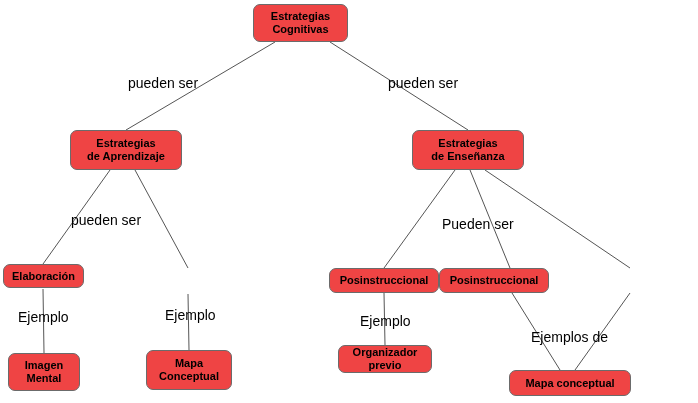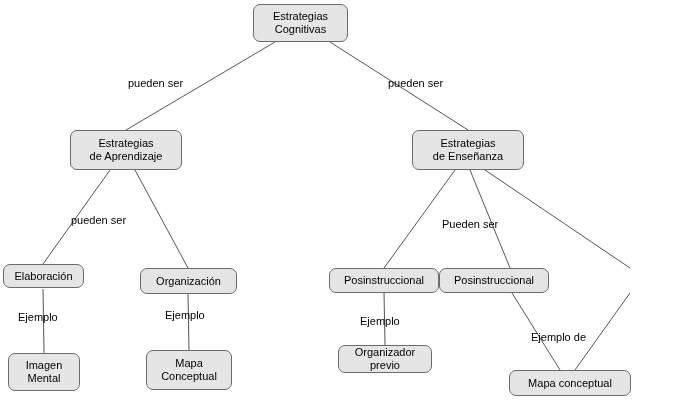--- a/index.html
+++ b/index.html
@@ -18,36 +18,37 @@
   svg#edges {
     position: absolute;
     left: 0;
     top: 0;
     width: 698px;
     height: 403px;
   }
   .node {
     position: absolute;
     box-sizing: border-box;
-    background: #e5e5e5;
+    background: #ef4444;
     border: 1px solid #6b6b6b;
     border-radius: 7px;
     color: #000000;
     font-size: 11px;
     line-height: 13px;
     text-align: center;
     display: flex;
     align-items: center;
     justify-content: center;
     white-space: pre-line;
     padding: 2px 0;
+    font-weight: bold;
   }
   .edge-label {
     position: absolute;
-    font-size: 11px;
+    font-size: 14px;
     line-height: 13px;
     color: #000000;
     white-space: pre;
     background: transparent;
   }
 </style>
 </head>
 <body>
 
 <div id="canvas">
@@ -73,21 +74,20 @@
 Cognitivas</div>
 
   <div class="node" style="left:70px; top:130px; width:112px; height:40px;">Estrategias
 de Aprendizaje</div>
 
   <div class="node" style="left:412px; top:130px; width:112px; height:40px;">Estrategias
 de Enseñanza</div>
 
   <div class="node" style="left:3px; top:264px; width:81px; height:24px;">Elaboración</div>
 
-  <div class="node" style="left:140px; top:268px; width:97px; height:26px;">Organización</div>
 
   <div class="node" style="left:8px; top:353px; width:72px; height:38px;">Imagen
 Mental</div>
 
   <div class="node" style="left:146px; top:350px; width:86px; height:40px;">Mapa
 Conceptual</div>
 
   <div class="node" style="left:329px; top:268px; width:110px; height:25px;">Posinstruccional</div>
 
   <div class="node" style="left:439px; top:268px; width:110px; height:25px;">Posinstruccional</div>
@@ -105,15 +105,15 @@
   <div class="edge-label" style="left:71px; top:214px;">pueden ser</div>
 
   <div class="edge-label" style="left:442px; top:218px;">Pueden ser</div>
 
   <div class="edge-label" style="left:18px; top:311px;">Ejemplo</div>
 
   <div class="edge-label" style="left:165px; top:309px;">Ejemplo</div>
 
   <div class="edge-label" style="left:360px; top:315px;">Ejemplo</div>
 
-  <div class="edge-label" style="left:531px; top:331px;">Ejemplo de</div>
+  <div class="edge-label" style="left:531px; top:331px;">Ejemplos de</div>
 
 </div>
 
 </body></html>

